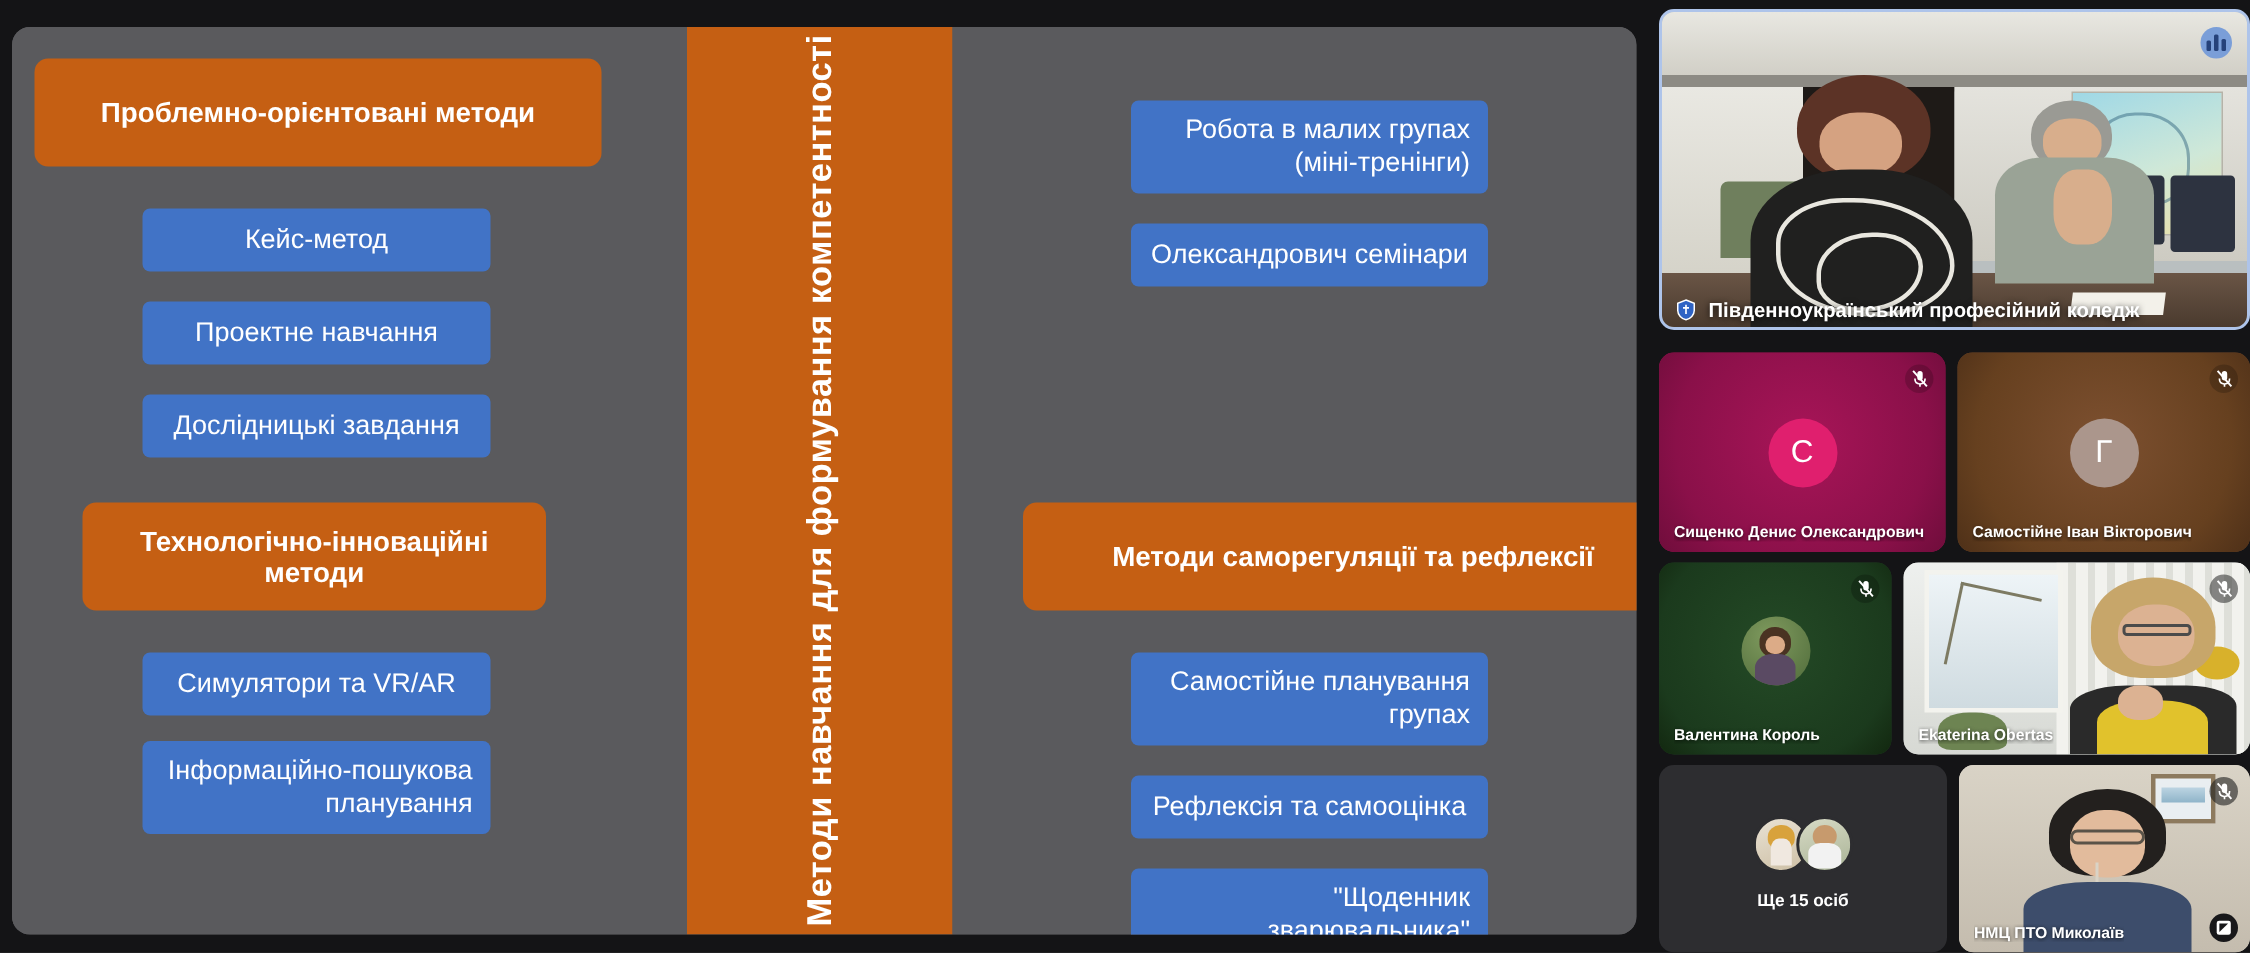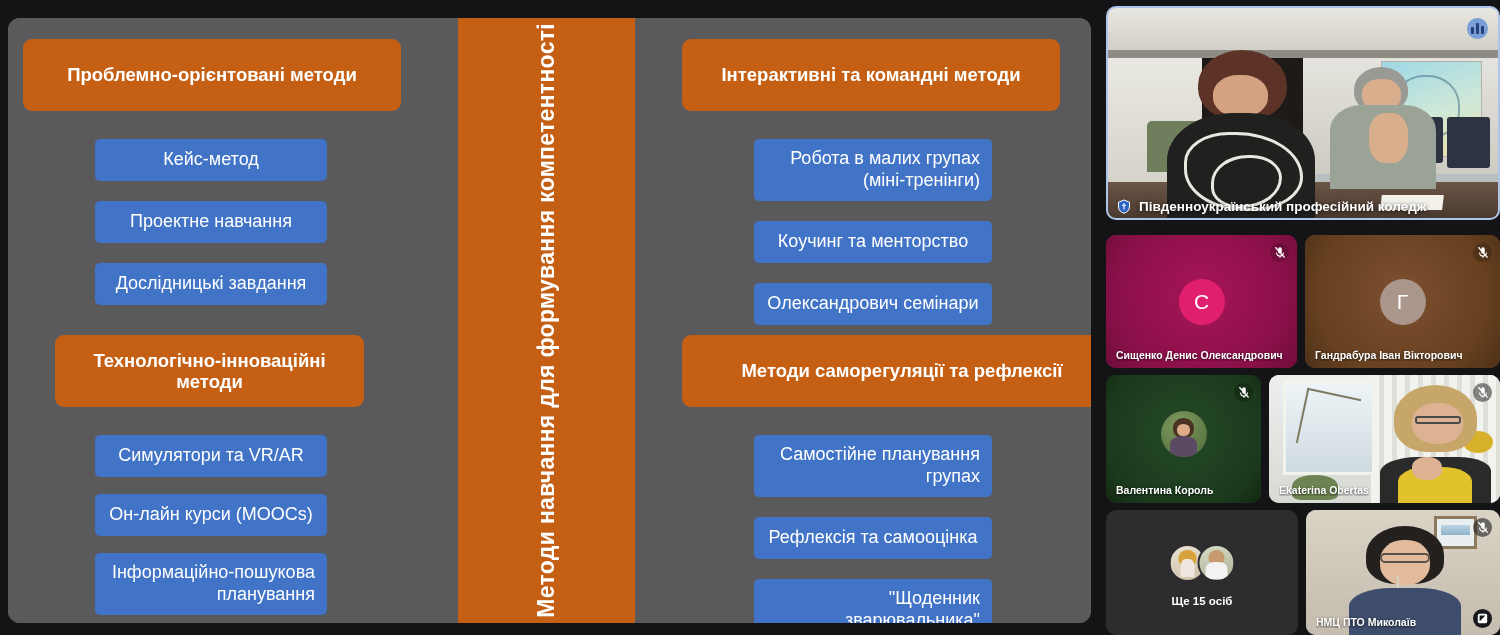--- a/index.html
+++ b/index.html
@@ -369,38 +369,35 @@
           <div class="item-chip">Кейс-метод</div>
           <div class="item-chip">Проектне навчання</div>
           <div class="item-chip">Дослідницькі завдання</div>
         </div>
       </div>
 
       <div class="group-block left-g2">
         <div class="group-header">Технологічно-інноваційні методи</div>
         <div class="items">
           <div class="item-chip">Симулятори та VR/AR</div>
-          <div class="item-chip">Он-лайн курси (MOOCs)</div>
           <div class="item-chip">Інформаційно-пошукова планування</div>
         </div>
       </div>
 
     </div>
 
     <div id="slide-center-band">
       <div id="slide-center-title">Методи навчання для формування компетентності</div>
     </div>
 
     <div class="slide-col right">
 
       <div class="group-block right-g1">
-        <div class="group-header">Інтерактивні та командні методи</div>
         <div class="items">
           <div class="item-chip">Робота в малих групах (міні-тренінги)</div>
-          <div class="item-chip">Коучинг та менторство</div>
           <div class="item-chip">Олександрович семінари</div>
         </div>
       </div>
 
       <div class="group-block right-g2">
         <div class="group-header">Методи саморегуляції та рефлексії</div>
         <div class="items">
           <div class="item-chip">Самостійне планування групах</div>
           <div class="item-chip">Рефлексія та самооцінка</div>
           <div class="item-chip">"Щоденник зварювальника"</div>
@@ -469,21 +466,21 @@
       <div class="bgwash"></div>
       <div class="avatar-letter" style="background:#ab968c;">Г</div>
       <div class="mic-badge" style="background:rgba(0,0,0,.2);">
         <svg width="12" height="13" viewBox="0 0 12 13">
           <rect x="4.2" y="1.3" width="3.6" height="6.4" rx="1.8" fill="#ffffff"></rect>
           <path d="M2.6 6.4 C2.6 8.7 4.1 10 6 10 C7.9 10 9.4 8.7 9.4 6.4" stroke="#ffffff" stroke-width="1.1" fill="none"></path>
           <path d="M6 10 V11.8" stroke="#ffffff" stroke-width="1.1"></path>
           <path d="M1.4 1.2 L10.6 11.6" stroke="#ffffff" stroke-width="1.3"></path>
         </svg>
       </div>
-      <div class="tile-name">Гандрабура Іван Вікторович</div>
+      <div class="tile-name">Самостійне Іван Вікторович</div>
     </div>
 
     <div class="tile" id="tile-korol">
       <div class="bgwash"></div>
       <div id="korol-avatar">
         <span class="kh"></span>
           <span class="kf"></span>
           <span class="kb"></span>
       </div>
       <div class="mic-badge" style="background:rgba(0,0,0,.22);">

